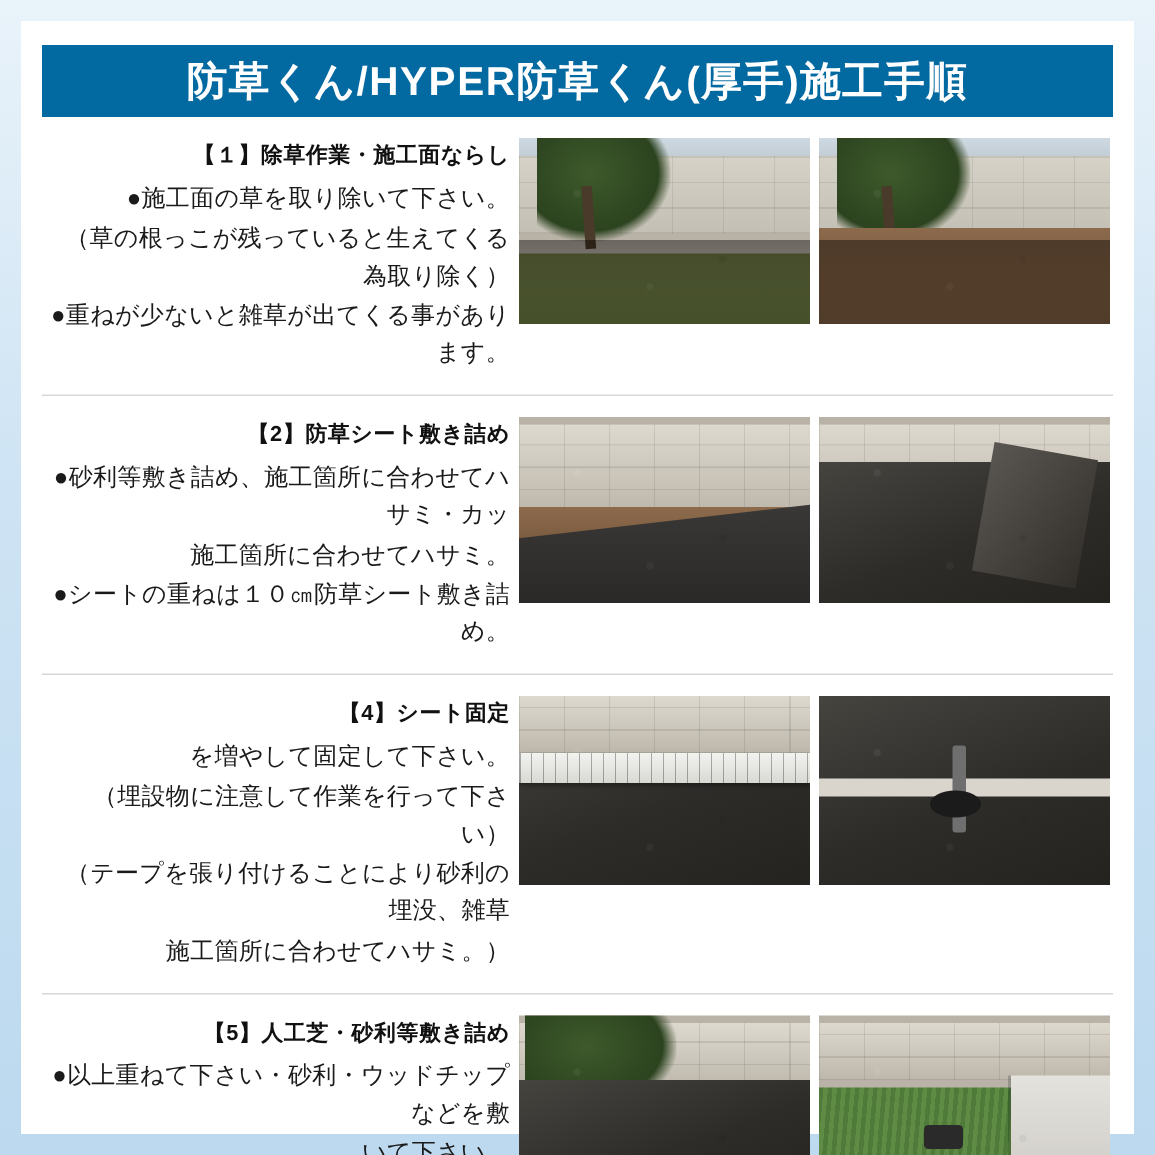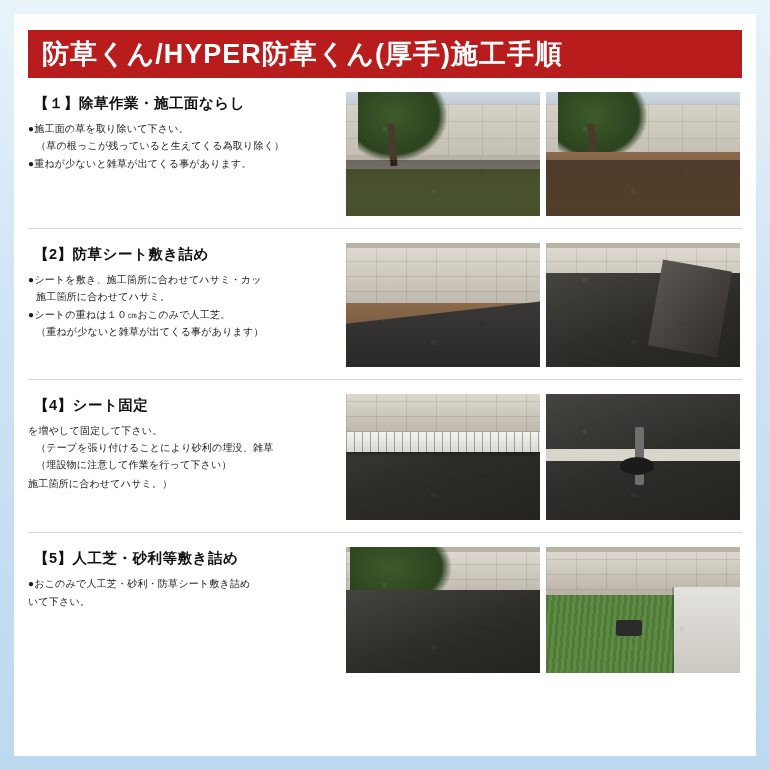--- a/index.html
+++ b/index.html
@@ -39,46 +39,48 @@
     height: 742px;
     background: #ffffff;
     z-index: 1;
     box-sizing: border-box;
     padding: 0;
   }
 
   
   .header-band {
     margin: 16px 14px 0 14px;
-    background: #b91c1c;
+    background: #0369a1;
     color: #ffffff;
     height: 48px;
     display: flex;
     align-items: center;
     padding: 0 14px;
     box-sizing: border-box;
+    justify-content: center;
   }
   .header-title {
     font-size: 27px;
     font-weight: bold;
     letter-spacing: 1px;
     line-height: 1;
     white-space: nowrap;
   }
 
   
   .steps {
     margin: 0 14px;
   }
   .step {
     display: flex;
     align-items: flex-start;
     border-bottom: 1px solid #d7d7d7;
     padding: 14px 0 12px 0;
     box-sizing: border-box;
+    text-align: right;
   }
   .step:last-child { border-bottom: none; }
 
   .step-text {
     width: 318px;
     flex: 0 0 318px;
     padding-right: 6px;
     box-sizing: border-box;
   }
   .step-title {
@@ -87,29 +89,28 @@
     color: #111111;
     margin: 2px 0 8px 6px;
     letter-spacing: 0.5px;
   }
   .bullet-list {
     margin: 0;
     padding: 0;
     list-style: none;
   }
   .bullet-list li {
-    font-size: 10px;
+    font-size: 16px;
     line-height: 1.55;
     color: #1a1a1a;
     margin: 0 0 2px 0;
     letter-spacing: 0.2px;
   }
   .bullet-list li.note {
     padding-left: 8px;
-    font-family: Liberation Mono, monospace;
   }
 
   .step-images {
     display: flex;
     gap: 6px;
     flex: 0 0 auto;
   }
   .photo {
     width: 194px;
     height: 124px;
@@ -260,24 +261,23 @@
               <div class="shadowband"></div>
               <div class="grain"></div>
           </div>
         </div>
       </div>
 
       <div class="step">
         <div class="step-text">
           <div class="step-title">【2】防草シート敷き詰め</div>
           <ul class="bullet-list">
-            <li>●シートを敷き、施工箇所に合わせてハサミ・カッ</li>
+            <li>●砂利等敷き詰め、施工箇所に合わせてハサミ・カッ</li>
             <li class="note">施工箇所に合わせてハサミ。</li>
-            <li>●シートの重ねは１０㎝おこのみで人工芝。</li>
-            <li class="note">（重ねが少ないと雑草が出てくる事があります）</li>
+            <li>●シートの重ねは１０㎝防草シート敷き詰め。</li>
           </ul>
         </div>
         <div class="step-images">
           <div class="photo">
             <div class="wall2"></div>
               <div class="soil"></div>
               <div class="sheet"></div>
               <div class="grain"></div>
           </div>
           <div class="photo">
@@ -288,22 +288,22 @@
               <div class="grain"></div>
           </div>
         </div>
       </div>
 
       <div class="step">
         <div class="step-text">
           <div class="step-title">【4】シート固定</div>
           <ul class="bullet-list">
             <li>を増やして固定して下さい。</li>
+            <li class="note">（埋設物に注意して作業を行って下さい）</li>
             <li class="note">（テープを張り付けることにより砂利の埋没、雑草</li>
-            <li class="note">（埋設物に注意して作業を行って下さい）</li>
             <li>施工箇所に合わせてハサミ。）</li>
           </ul>
         </div>
         <div class="step-images">
           <div class="photo tall">
             <div class="sheet-full"></div>
               <div class="wall2" style="height:30%;top:0"></div>
             <div class="tape"></div>
               <div class="grain"></div>
           </div>
@@ -314,21 +314,21 @@
               <div class="pin-head"></div>
               <div class="grain"></div>
           </div>
         </div>
       </div>
 
       <div class="step">
         <div class="step-text">
           <div class="step-title">【5】人工芝・砂利等敷き詰め</div>
           <ul class="bullet-list">
-            <li>●おこのみで人工芝・砂利・防草シート敷き詰め</li>
+            <li>●以上重ねて下さい・砂利・ウッドチップなどを敷</li>
             <li>いて下さい。</li>
           </ul>
         </div>
         <div class="step-images">
           <div class="photo tall">
             <div class="wall2" style="height:34%"></div>
               <div class="tree" style="left:2%;width:52%;height:56%"></div>
             <div class="sheet-full" style="top:34%"></div>
               <div class="grain"></div>
           </div>

